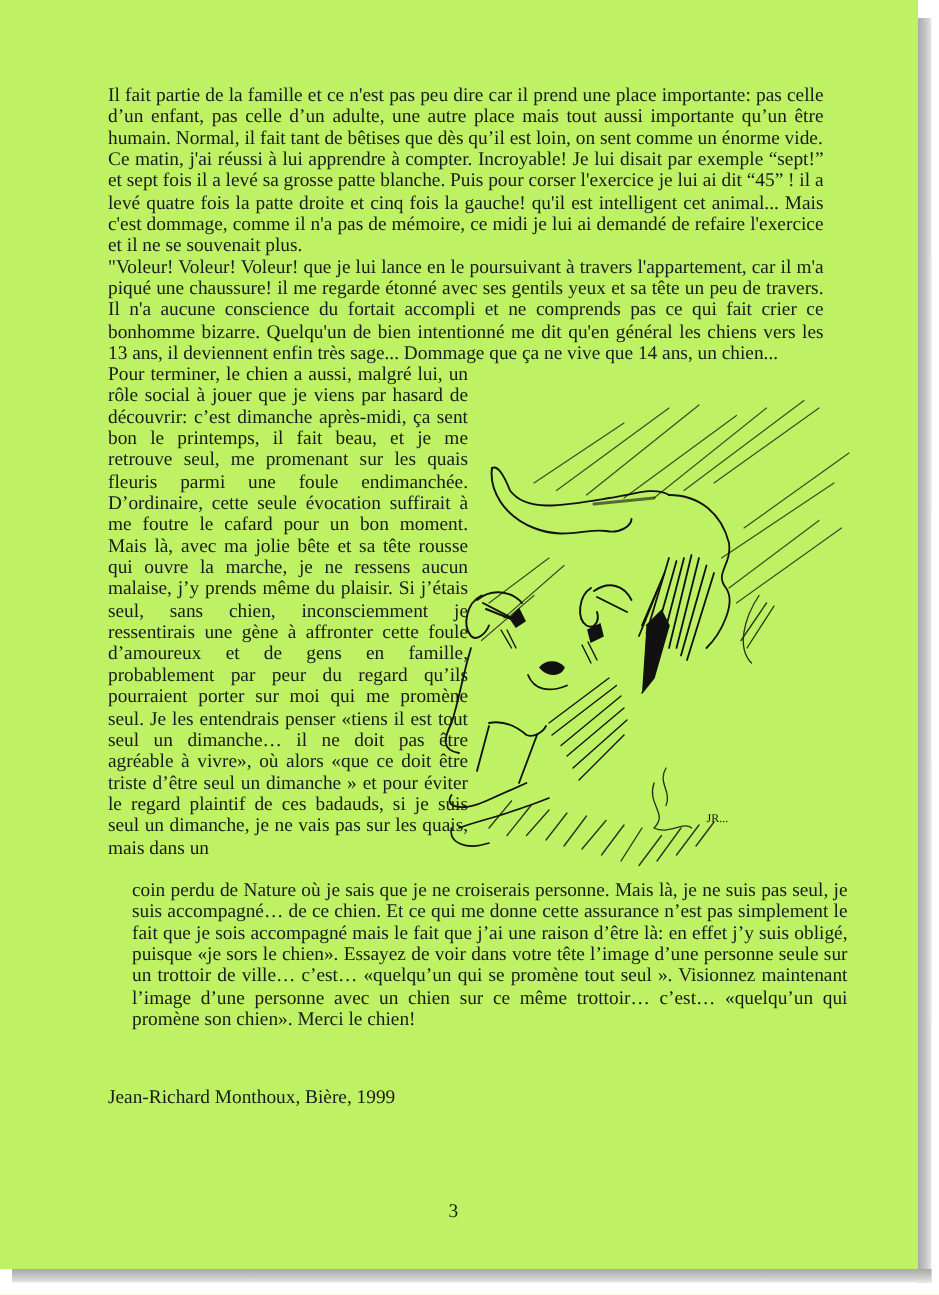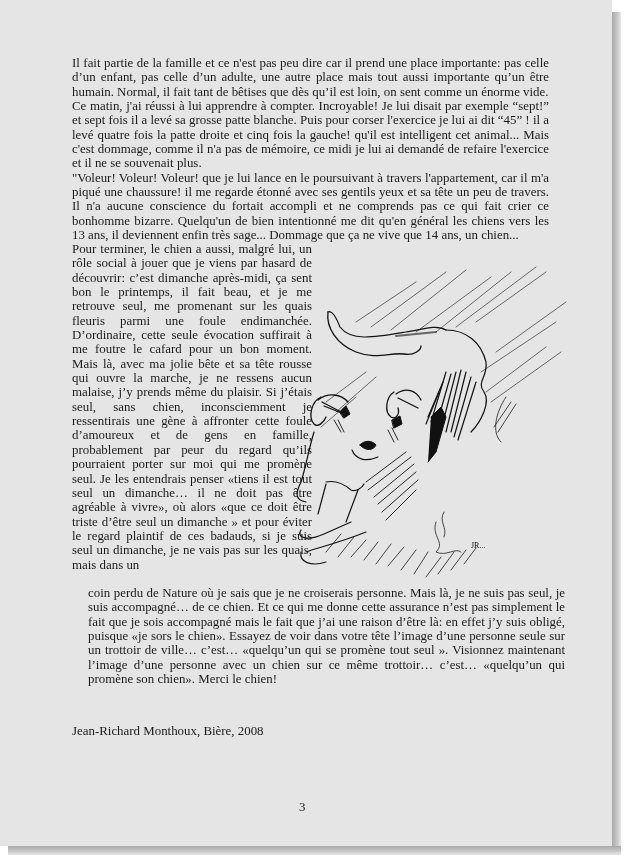--- a/index.html
+++ b/index.html
@@ -1,19 +1,19 @@
 <!DOCTYPE html>
 <html><head>
 <meta charset="utf-8">
 <style>
   html, body { margin:0; padding:0; background:#ffffff; }
   body { width:626px; height:863px; position:relative; overflow:hidden; }
   .page-shadow-right { position:absolute; left:612px; top:12px; width:9px; height:843px; background:linear-gradient(to right,#a9a9a9,#c9c9c9 60%,#e8e8e8); }
   .page-shadow-bottom { position:absolute; left:8px; top:846px; width:613px; height:9px; background:linear-gradient(to bottom,#a9a9a9,#c9c9c9 60%,#e8e8e8); }
-  .page { position:absolute; left:0; top:0; width:612px; height:846px; background:#e5e5e5; }
+  .page { position:absolute; left:0; top:0; width:612px; height:846px; background:#bef264; }
   .text { font-family:"Liberation Serif", "DejaVu Serif", serif; font-size:12.9px; line-height:14.35px; color:#1a1a1a; text-align:justify; }
   .block-top { position:absolute; left:72px; top:56px; width:477px; }
   .block-left { position:absolute; left:72px; top:242px; width:240px; }
   .block-bottom { position:absolute; left:88px; top:586px; width:477px; }
   .signature { position:absolute; left:72px; top:724px; font-family:"Liberation Serif", serif; font-size:12.9px; color:#1a1a1a; }
   .page-number { position:absolute; left:299px; top:800px; font-family:"Liberation Serif", serif; font-size:12.9px; color:#1a1a1a; }
   p { margin:0; }
   .last-line { text-align-last:left; }
   .drawing { position:absolute; left:296px; top:252px; width:290px; height:335px; }
 </style>
@@ -131,15 +131,15 @@
         <path d="M215 150 L198 175"></path>
         <path d="M220 152 L202 180"></path>
     </g>
     <text x="175" y="296" font-family="Liberation Serif, serif" font-size="8" fill="#111" stroke="none">JR...</text>
   </svg>
 
   <div class="text block-bottom">
     <p class="last-line">coin perdu de Nature où je sais que je ne croiserais personne. Mais là, je ne suis pas seul, je suis accompagné… de ce chien. Et ce qui me donne cette assurance n’est pas simplement le fait que je sois accompagné mais le fait que j’ai une raison d’être là: en effet j’y suis obligé, puisque «je sors le chien». Essayez de voir dans votre tête l’image d’une personne seule sur un trottoir de ville… c’est… «quelqu’un qui se promène tout seul ». Visionnez maintenant l’image d’une personne avec un chien sur ce même trottoir… c’est… «quelqu’un qui promène son chien». Merci le chien!</p>
   </div>
 
-  <div class="signature">Jean-Richard Monthoux, Bière, 2008</div>
+  <div class="signature">Jean-Richard Monthoux, Bière, 1999</div>
   <div class="page-number">3</div>
 </div>
 
 </body></html>

